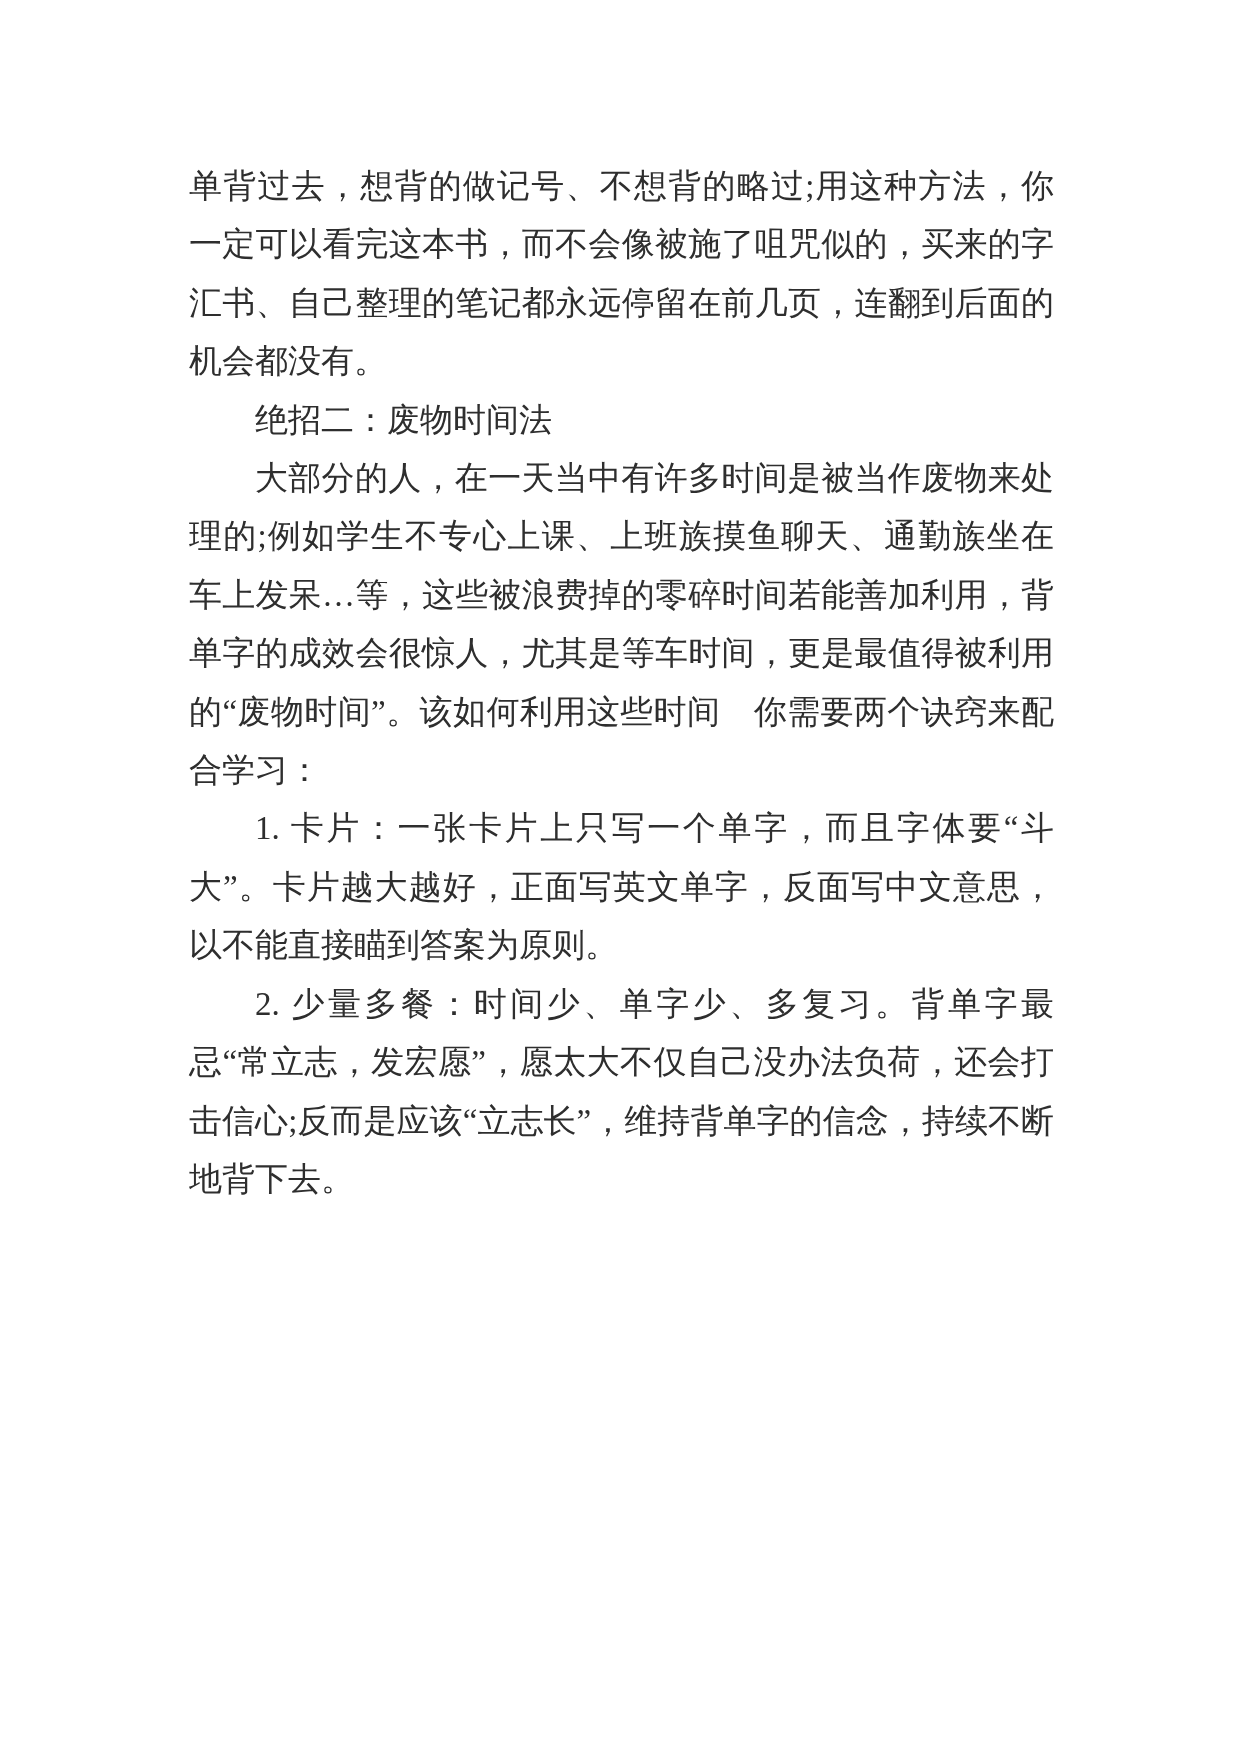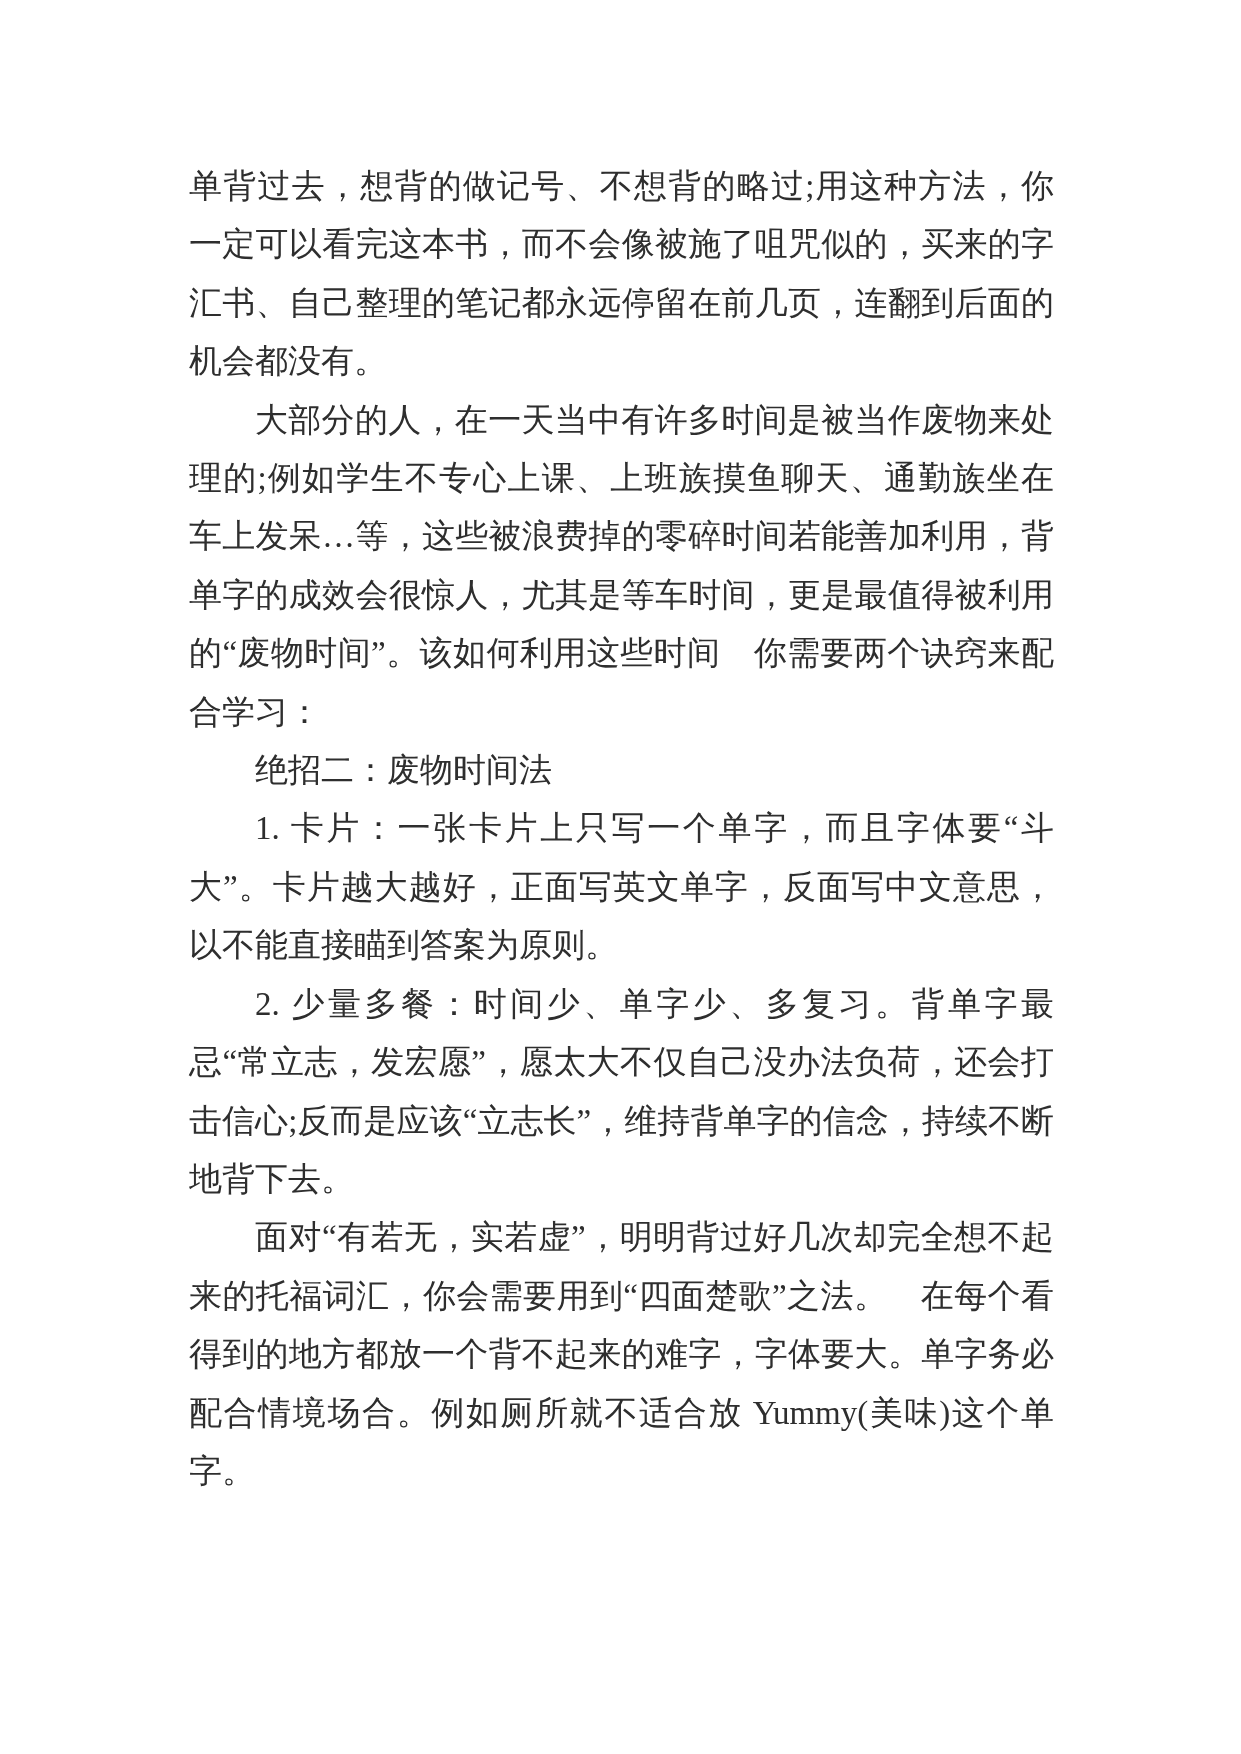--- a/index.html
+++ b/index.html
@@ -35,19 +35,18 @@
   .text-block p.para.indent {
     text-indent: 2em;
   }
 </style>
 </head>
 <body>
 
 <div class="page" style="background: rgb(255, 255, 255);">
   <div class="text-block" style="color: rgb(46, 46, 46);">
       <p class="para">单背过去，想背的做记号、不想背的略过;用这种方法，你一定可以看完这本书，而不会像被施了咀咒似的，买来的字汇书、自己整理的笔记都永远停留在前几页，连翻到后面的机会都没有。</p>
+      <p class="para indent">绝招二：废物时间法</p>
       <p class="para indent">大部分的人，在一天当中有许多时间是被当作废物来处理的;例如学生不专心上课、上班族摸鱼聊天、通勤族坐在车上发呆…等，这些被浪费掉的零碎时间若能善加利用，背单字的成效会很惊人，尤其是等车时间，更是最值得被利用的“废物时间”。该如何利用这些时间　你需要两个诀窍来配合学习：</p>
-      <p class="para indent">绝招二：废物时间法</p>
       <p class="para indent">1. 卡片：一张卡片上只写一个单字，而且字体要“斗大”。卡片越大越好，正面写英文单字，反面写中文意思，以不能直接瞄到答案为原则。</p>
       <p class="para indent">2. 少量多餐：时间少、单字少、多复习。背单字最忌“常立志，发宏愿”，愿太大不仅自己没办法负荷，还会打击信心;反而是应该“立志长”，维持背单字的信念，持续不断地背下去。</p>
-      <p class="para indent">面对“有若无，实若虚”，明明背过好几次却完全想不起来的托福词汇，你会需要用到“四面楚歌”之法。　在每个看得到的地方都放一个背不起来的难字，字体要大。单字务必配合情境场合。例如厕所就不适合放 Yummy(美味)这个单字。</p>
     </div>
 </div>
 
 </body></html>

